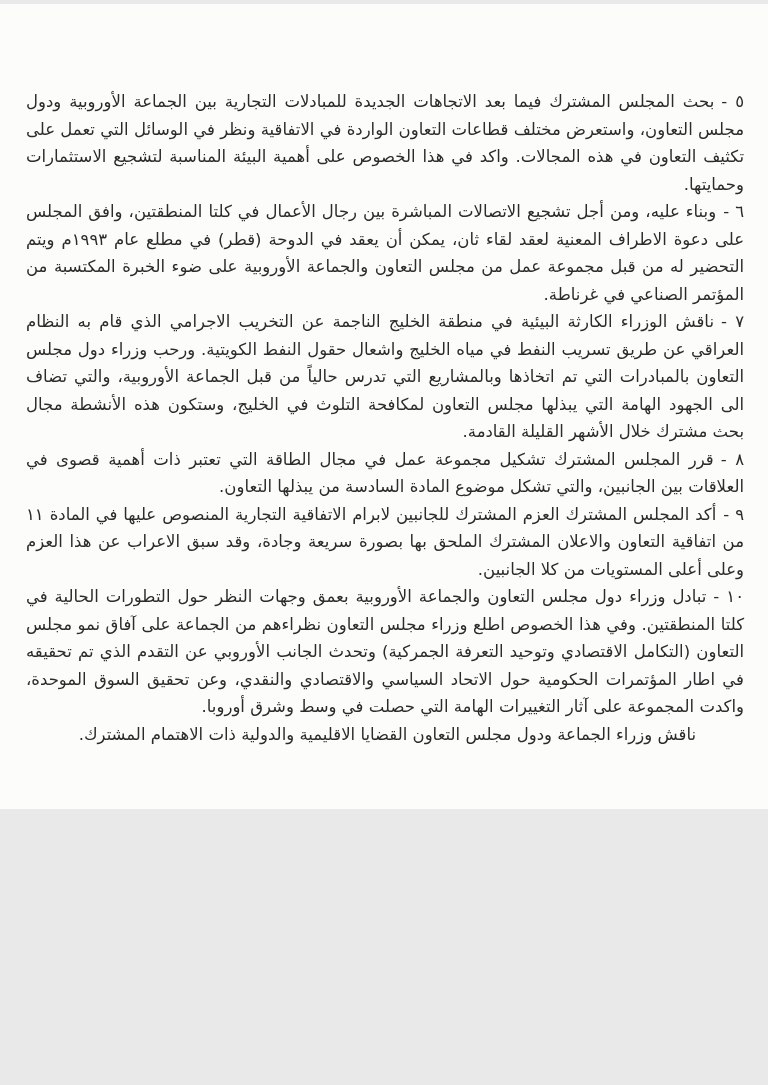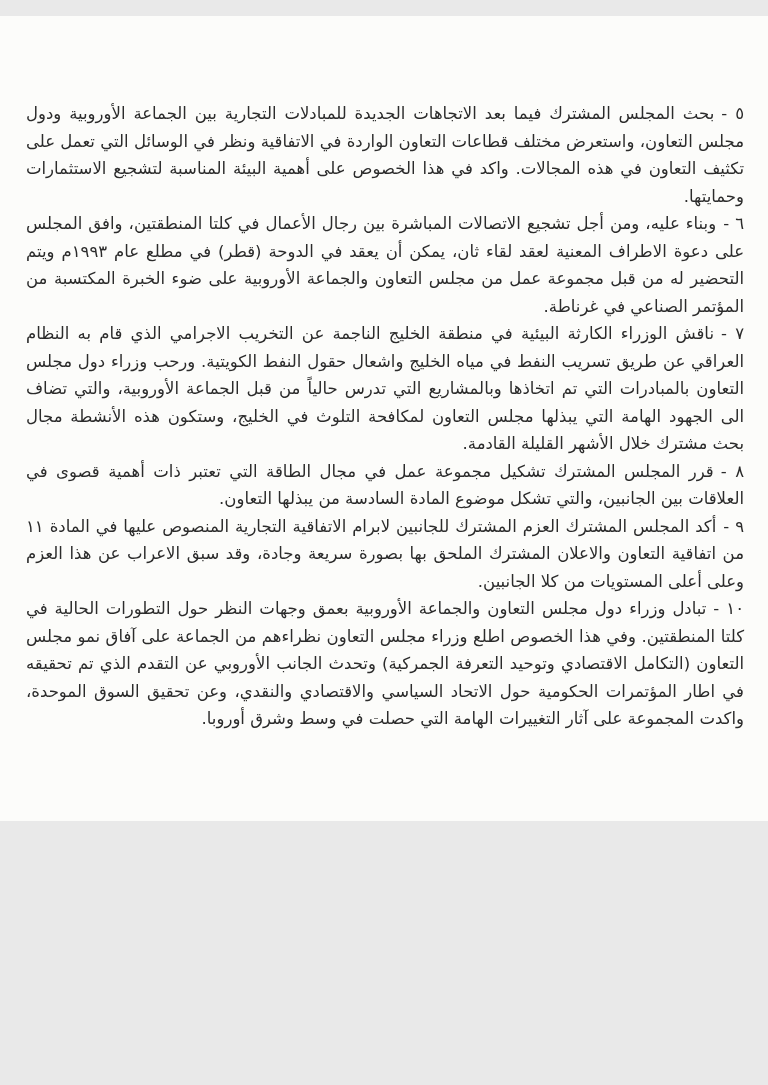--- a/index.html
+++ b/index.html
@@ -4,21 +4,21 @@
 <style>
   html, body {
     margin: 0;
     padding: 0;
     background: #e9e9e9;
   }
   .page {
     position: relative;
     width: 768px;
     height: 805px;
-    margin: 16px auto;
+    margin: 4px auto;
     background: #fcfcfa;
     box-sizing: border-box;
     overflow: hidden;
     font-family: "DejaVu Sans", sans-serif;
     color: #2b2b2b;
   }
   .doc-body {
     position: absolute;
     top: 84px;
     right: 24px;
@@ -76,17 +76,18 @@
     </p>
 
     <p class="item">
       <span class="num">٩ -</span><span>أكد المجلس المشترك العزم المشترك للجانبين لابرام الاتفاقية التجارية المنصوص عليها في المادة ١١ من اتفاقية التعاون والاعلان المشترك الملحق بها بصورة سريعة وجادة، وقد سبق الاعراب عن هذا العزم وعلى أعلى المستويات من كلا الجانبين.</span>
     </p>
 
     <p class="item">
       <span class="num">١٠ -</span><span>تبادل وزراء دول مجلس التعاون والجماعة الأوروبية بعمق وجهات النظر حول التطورات الحالية في كلتا المنطقتين. وفي هذا الخصوص اطلع وزراء مجلس التعاون نظراءهم من الجماعة على آفاق نمو مجلس التعاون (التكامل الاقتصادي وتوحيد التعرفة الجمركية) وتحدث الجانب الأوروبي عن التقدم الذي تم تحقيقه في اطار المؤتمرات الحكومية حول الاتحاد السياسي والاقتصادي والنقدي، وعن تحقيق السوق الموحدة، واكدت المجموعة على آثار التغييرات الهامة التي حصلت في وسط وشرق أوروبا.</span>
     </p>
 
+    <p class="closing">ناقش وزراء الجماعة ودول مجلس التعاون القضايا الاقليمية والدولية ذات الاهتمام المشترك.</p>
 
   </div>
 
   <div class="page-number">٢</div>
 </div>
 
 </body></html>

